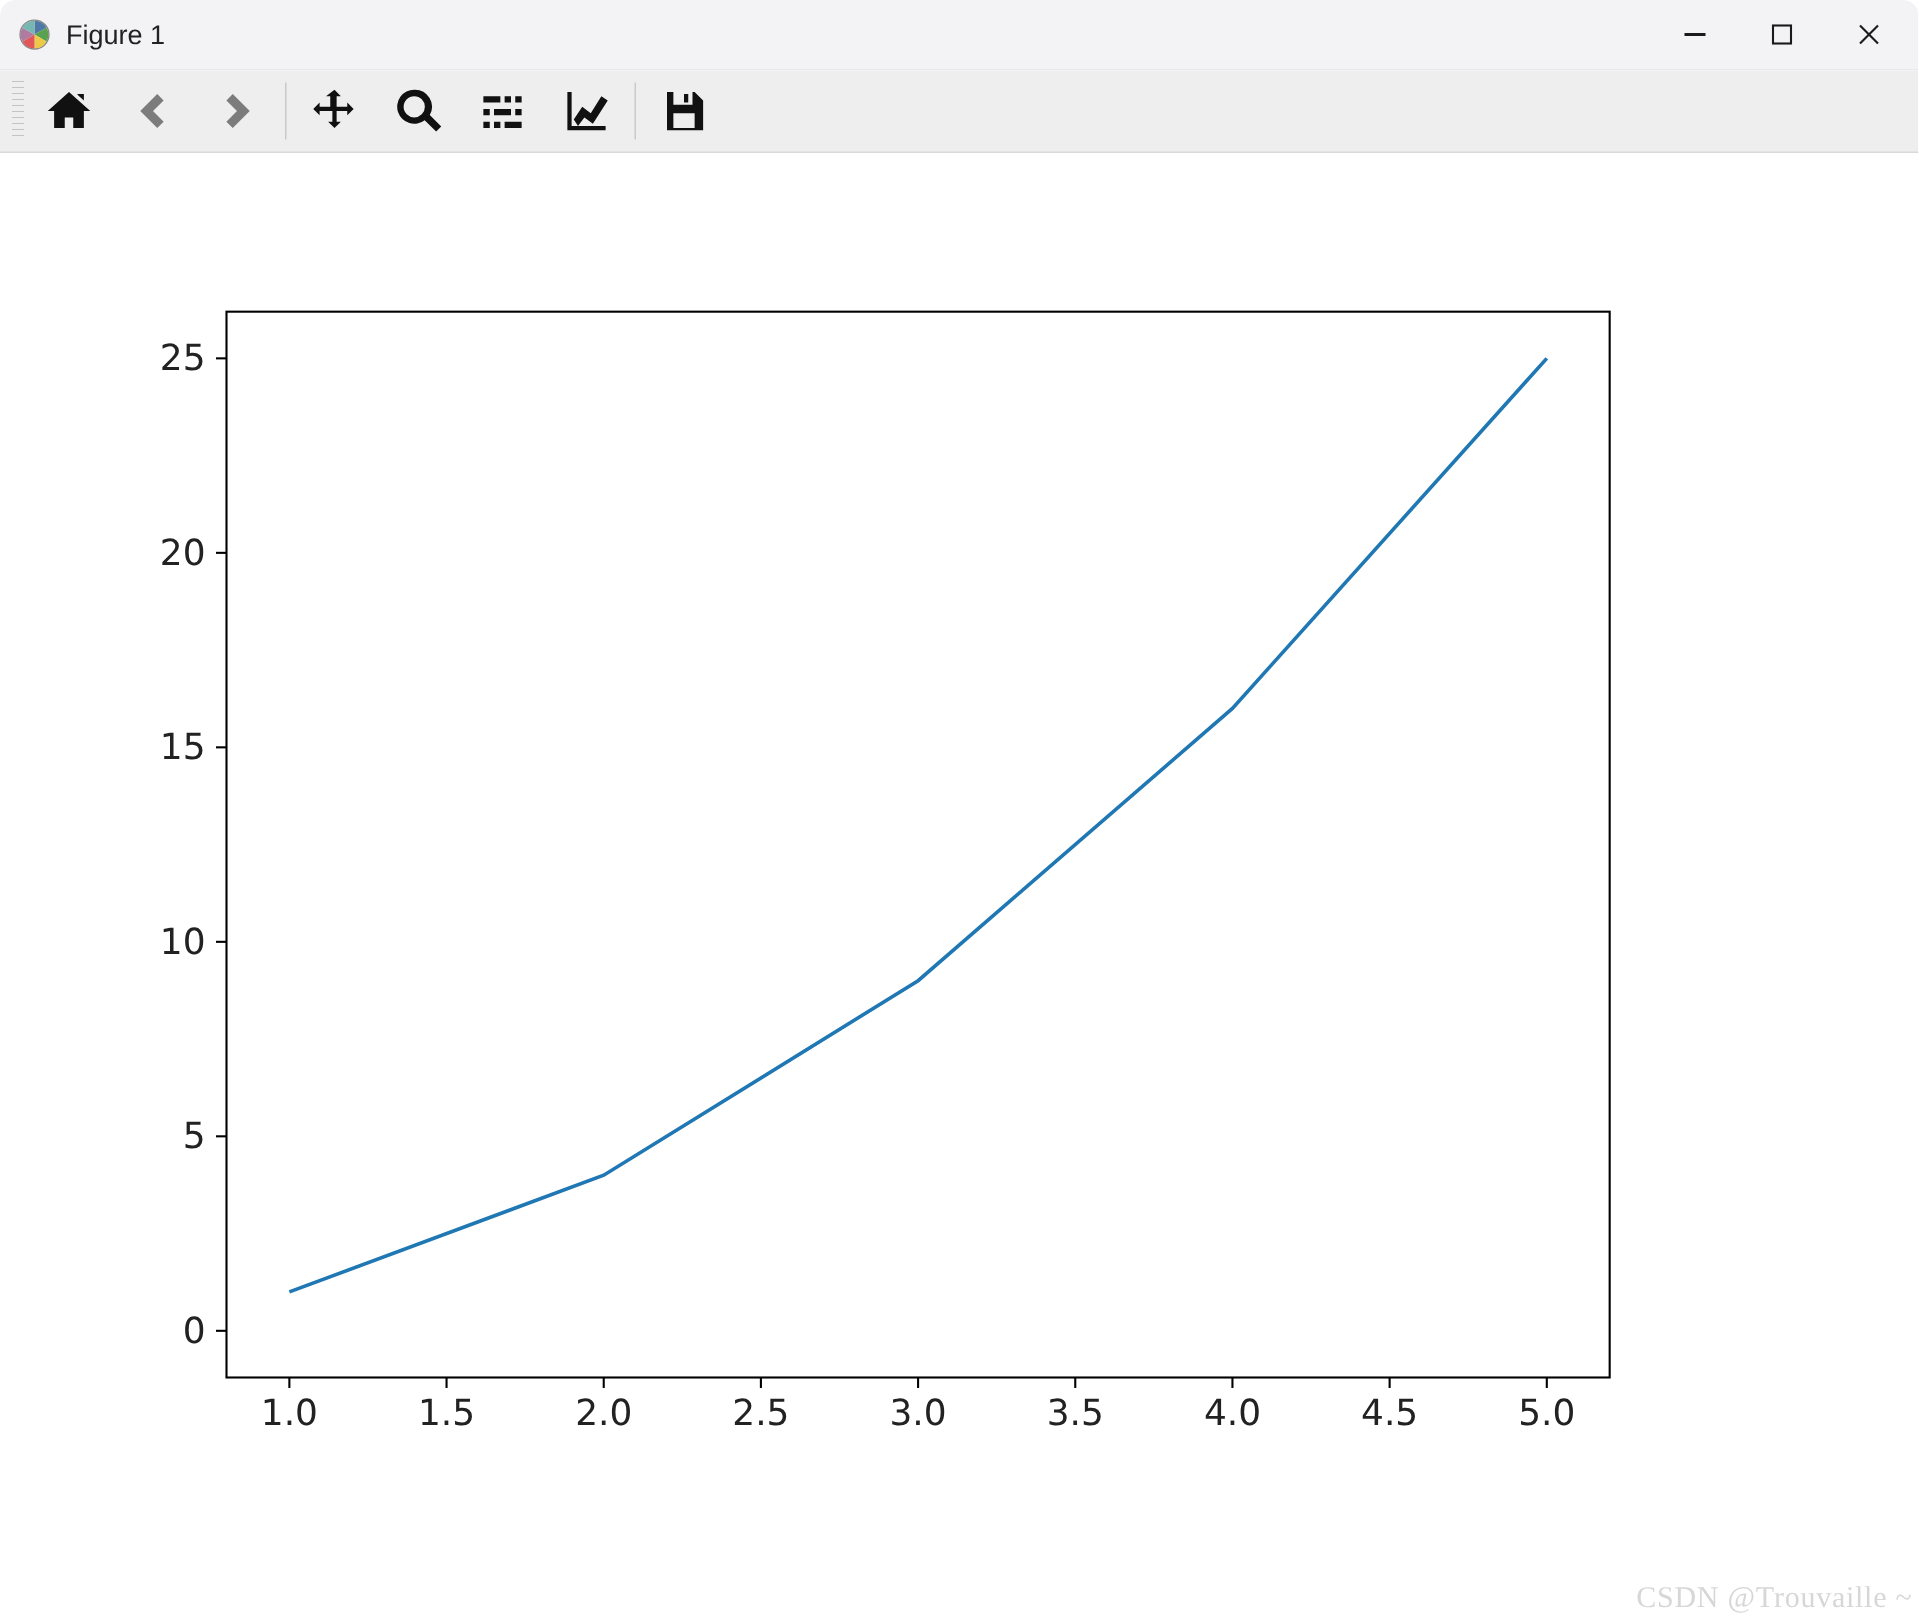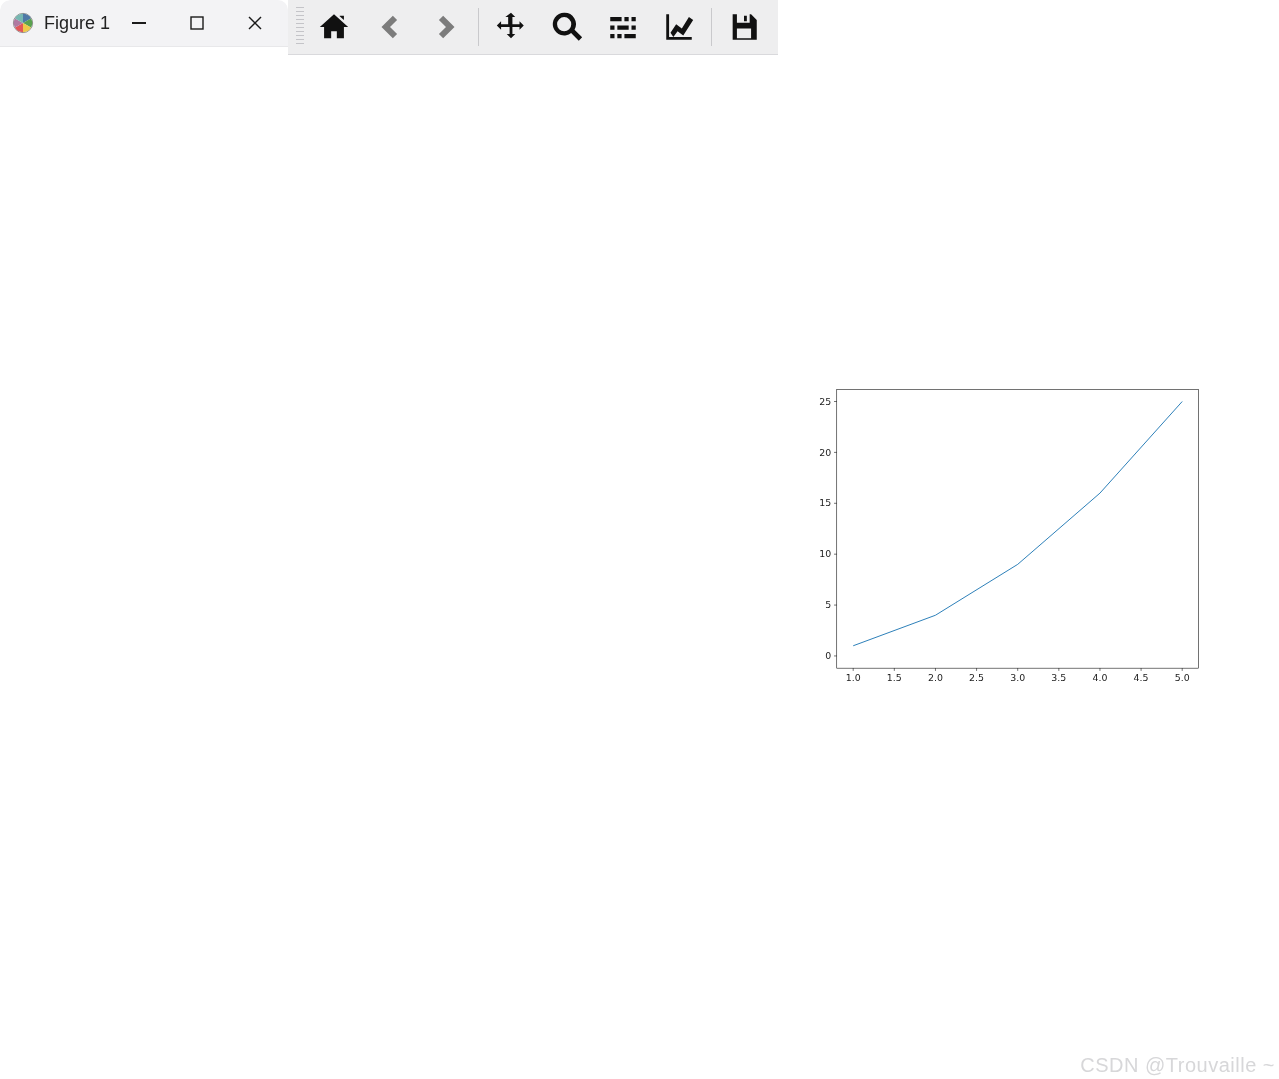--- a/index.html
+++ b/index.html
@@ -1,36 +1,36 @@
 <!DOCTYPE html>
 <html><head>
 <meta charset="utf-8">
 <style>
 html,body{margin:0;padding:0;width:1279px;height:1079px;font-family:"Segoe UI",Arial,sans-serif;background:#fff;overflow:hidden}
-.window{width:1279px;height:1079px;display:flex;flex-direction:row;background:#fff;border-radius:10px 10px 0 0;overflow:hidden}
+.window{width:1279px;height:1079px;display:flex;flex-direction:column;background:#fff;border-radius:10px 10px 0 0;overflow:hidden}
 .titlebar{height:46px;background:#f3f3f5;border-radius:10px 10px 0 0;display:flex;align-items:center;padding:0 4px 0 12px;border-bottom:1px solid #e8e8ea}
 .titlebar .app-icon{width:22px;height:22px;margin-right:10px;position:relative}
 .titlebar .app-icon svg{width:22px;height:22px;display:block}
 .titlebar .title{font-size:18px;color:#222}
 .titlebar .spacer{flex:1}
 .win-btn{width:58px;height:46px;display:flex;align-items:center;justify-content:center;color:#1a1a1a}
 .win-btn svg{width:18px;height:18px;stroke:#1a1a1a;stroke-width:1.4;fill:none}
 .win-btn.min svg{stroke-width:2}
 .toolbar{height:54px;background:#eeeeef;border-bottom:1px solid #d9d9dc;display:flex;align-items:center;padding:0 6px}
 .tool{width:56px;height:48px;display:flex;align-items:center;justify-content:center;color:#111}
 .tool svg{width:34px;height:34px;fill:#111}
 .tool.disabled svg{fill:#7c7c7c}
 .tsep{width:1px;height:38px;background:#c9c9cc;margin:0 4px}
 .tgrip{width:8px;height:40px;margin:0 2px;background:repeating-linear-gradient(to bottom,#c4c4c8 0 1px,transparent 1px 4px)}
 .canvas{flex:1;background:#fff;position:relative}
 svg.plot{position:absolute;inset:0;width:100%;height:100%}
 .tick-label{font-size:24px;fill:#222;font-family:"DejaVu Sans",Arial,sans-serif}
 .axis{stroke:#000;stroke-width:1.4;fill:none}
 .line{stroke:#1f77b4;stroke-width:2.4;fill:none}
-.watermark{position:absolute;right:4px;bottom:2px;font-size:20px;color:#d7d7d9;font-family:Liberation Sans, sans-serif;letter-spacing:.5px;pointer-events:none}
+.watermark{position:absolute;right:4px;bottom:2px;font-size:20px;color:#d7d7d9;font-family:Liberation Serif, serif;letter-spacing:.5px;pointer-events:none}
 </style>
 </head>
 <body>
 
 <div class="window">
 
   <div class="titlebar">
     <span class="app-icon">
       <svg viewBox="0 0 24 24">
         <circle cx="12" cy="12" r="10.5" fill="none" stroke="#888" stroke-width="1"></circle>

